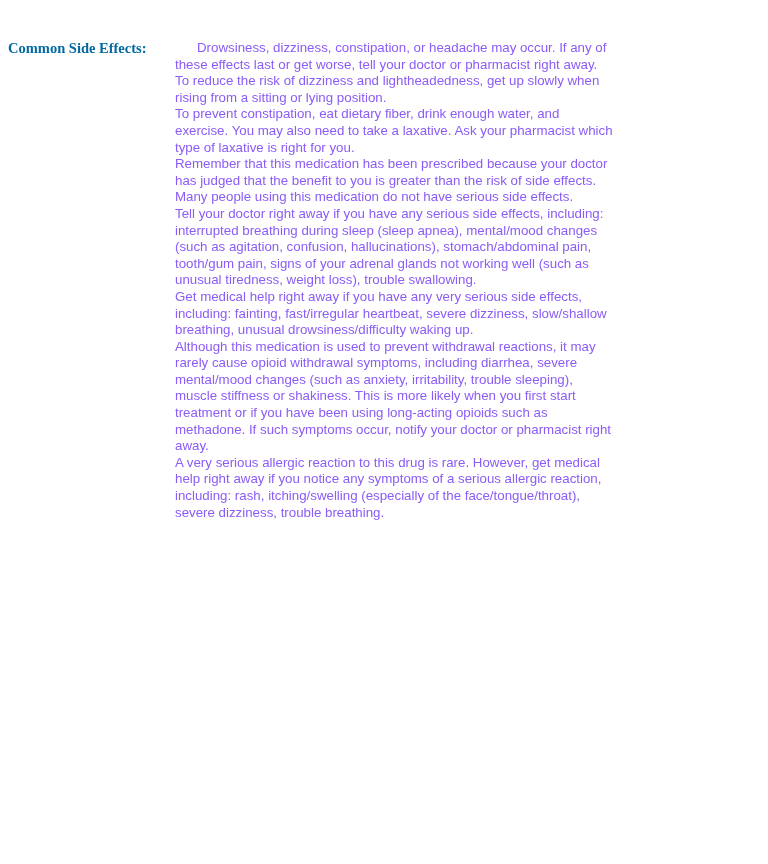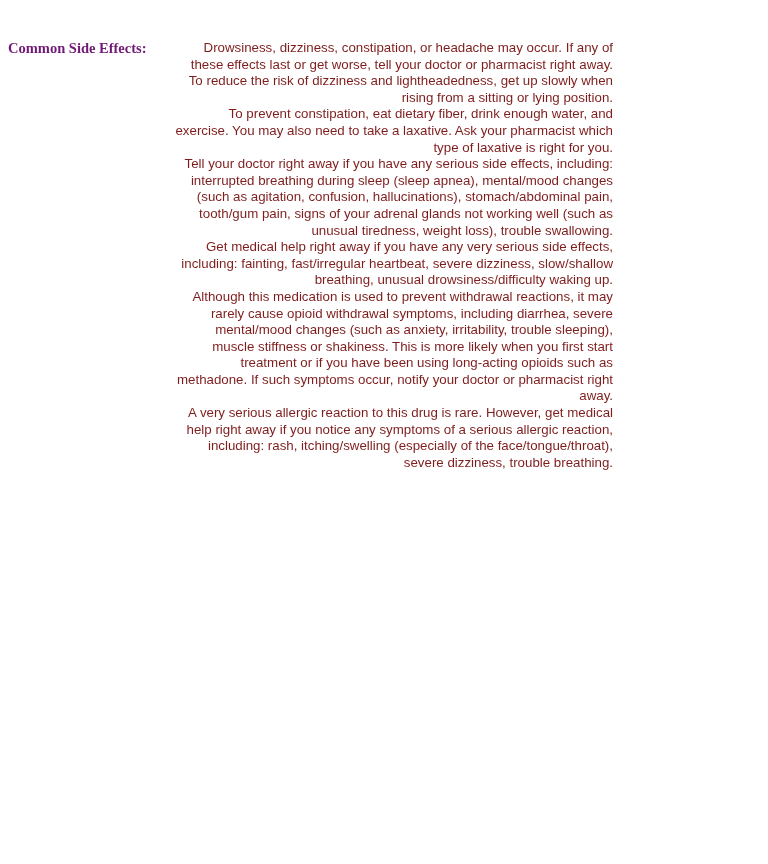--- a/index.html
+++ b/index.html
@@ -30,52 +30,53 @@
     flex: 0 0 175px;
     padding-left: 8px;
     padding-top: 40px;
     box-sizing: border-box;
   }
   .label {
     font-family: "Liberation Serif", serif;
     font-weight: bold;
     font-size: 14.5px;
     line-height: 1.2;
-    color: #701a75;
+    color: #0369a1;
     white-space: nowrap;
   }
   .content-cell {
     flex: 1 1 auto;
     padding-top: 40px;
     padding-right: 155px;
     box-sizing: border-box;
   }
   .para {
     font-family: "Liberation Sans", sans-serif;
     font-size: 13.3px;
     line-height: 16.6px;
-    color: #7f1d1d;
+    color: #8b5cf6;
     margin: 0;
-    text-align: right;
+    text-align: left;
   }
   .para.first {
     text-indent: 22px;
   }
 </style>
 </head>
 <body>
 
 <div class="doc">
   <div class="row">
     <div class="label-cell">
       <div class="label">Common Side Effects:</div>
     </div>
     <div class="content-cell">
       <p class="para first">Drowsiness, dizziness, constipation, or headache may occur. If any of these effects last or get worse, tell your doctor or pharmacist right away.</p>
       <p class="para">To reduce the risk of dizziness and lightheadedness, get up slowly when rising from a sitting or lying position.</p>
       <p class="para">To prevent constipation, eat dietary fiber, drink enough water, and exercise. You may also need to take a laxative. Ask your pharmacist which type of laxative is right for you.</p>
+      <p class="para">Remember that this medication has been prescribed because your doctor has judged that the benefit to you is greater than the risk of side effects. Many people using this medication do not have serious side effects.</p>
       <p class="para">Tell your doctor right away if you have any serious side effects, including: interrupted breathing during sleep (sleep apnea), mental/mood changes (such as agitation, confusion, hallucinations), stomach/abdominal pain, tooth/gum pain, signs of your adrenal glands not working well (such as unusual tiredness, weight loss), trouble swallowing.</p>
       <p class="para">Get medical help right away if you have any very serious side effects, including: fainting, fast/irregular heartbeat, severe dizziness, slow/shallow breathing, unusual drowsiness/difficulty waking up.</p>
       <p class="para">Although this medication is used to prevent withdrawal reactions, it may rarely cause opioid withdrawal symptoms, including diarrhea, severe mental/mood changes (such as anxiety, irritability, trouble sleeping), muscle stiffness or shakiness. This is more likely when you first start treatment or if you have been using long-acting opioids such as methadone. If such symptoms occur, notify your doctor or pharmacist right away.</p>
       <p class="para">A very serious allergic reaction to this drug is rare. However, get medical help right away if you notice any symptoms of a serious allergic reaction, including: rash, itching/swelling (especially of the face/tongue/throat), severe dizziness, trouble breathing.</p>
     </div>
   </div>
 </div>
 
 </body></html>

